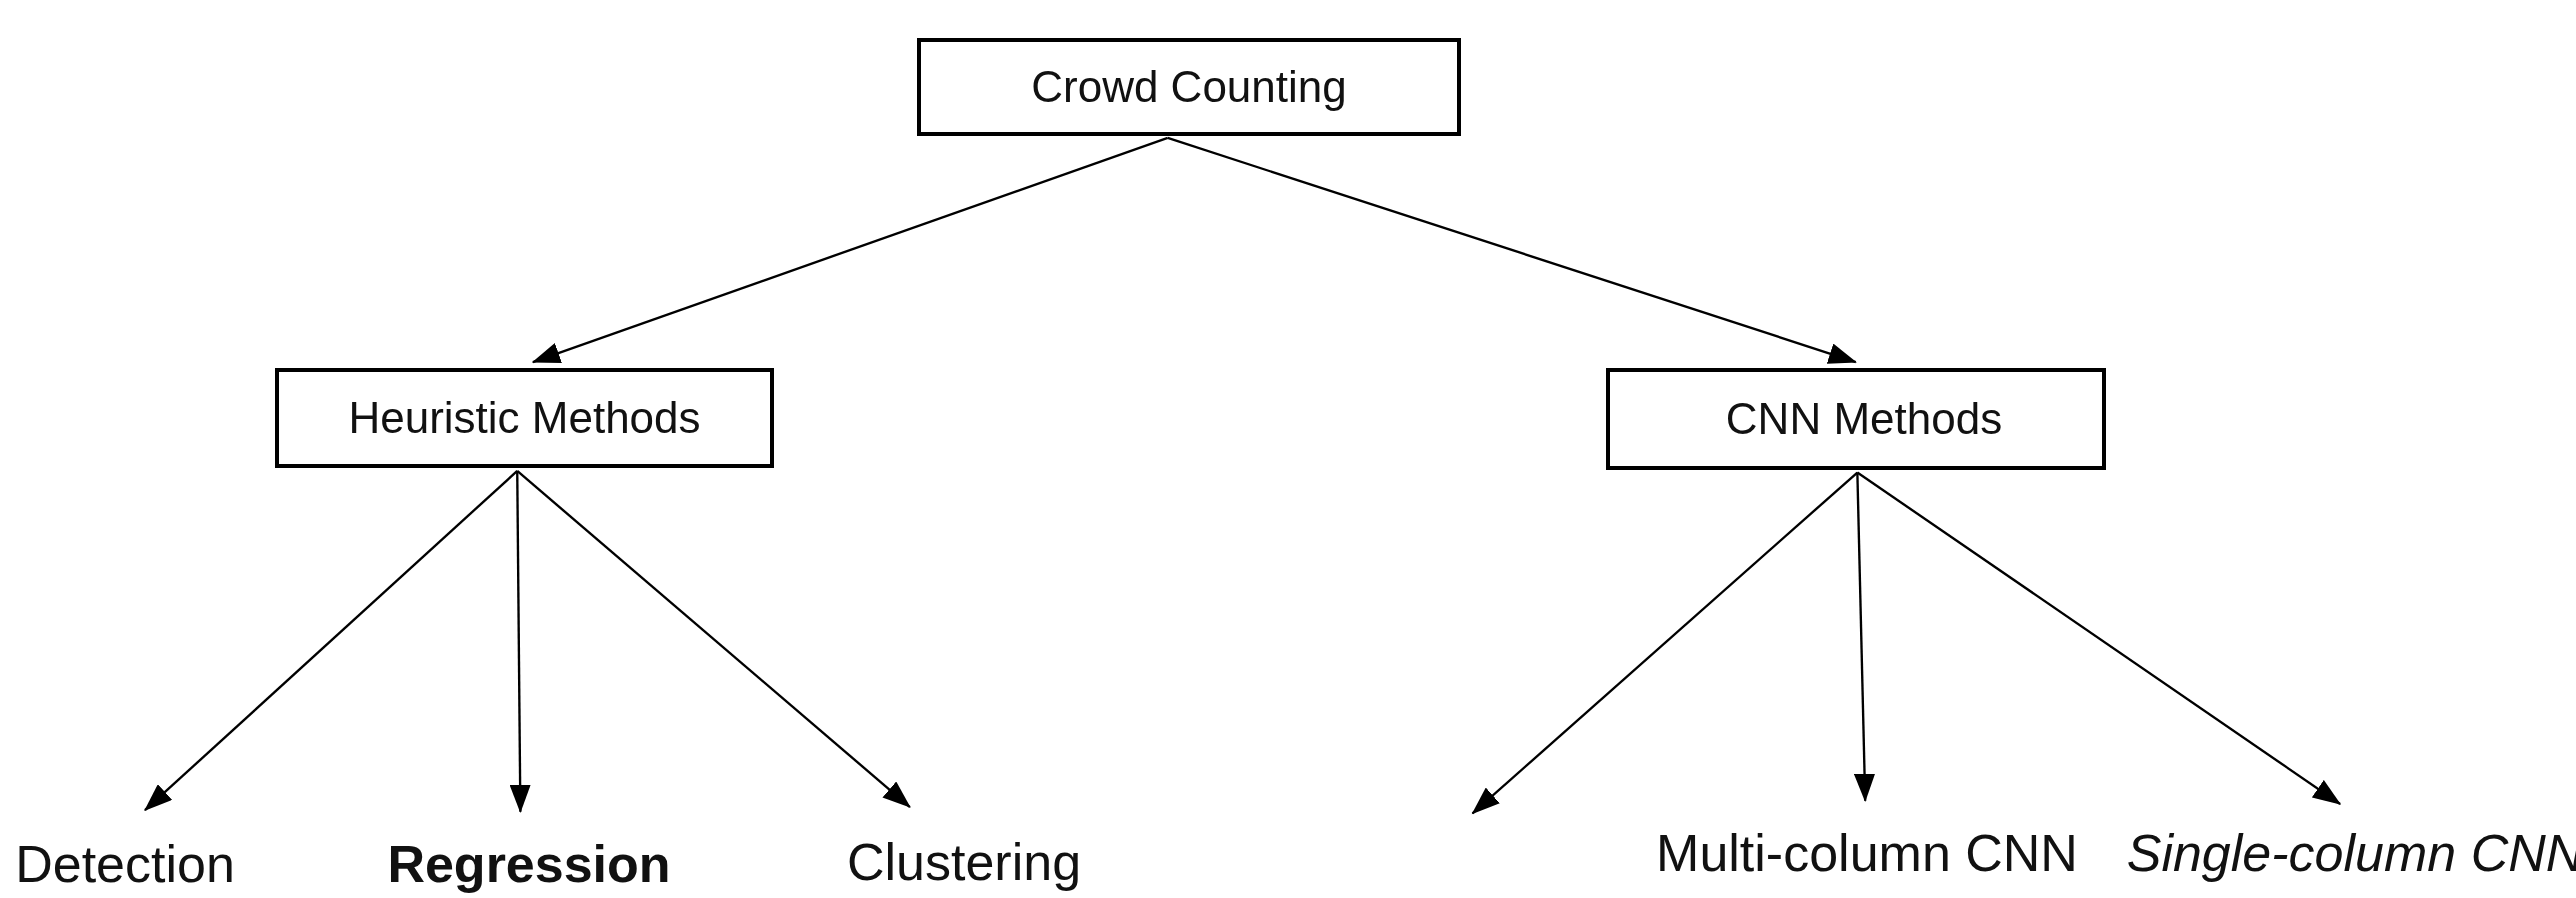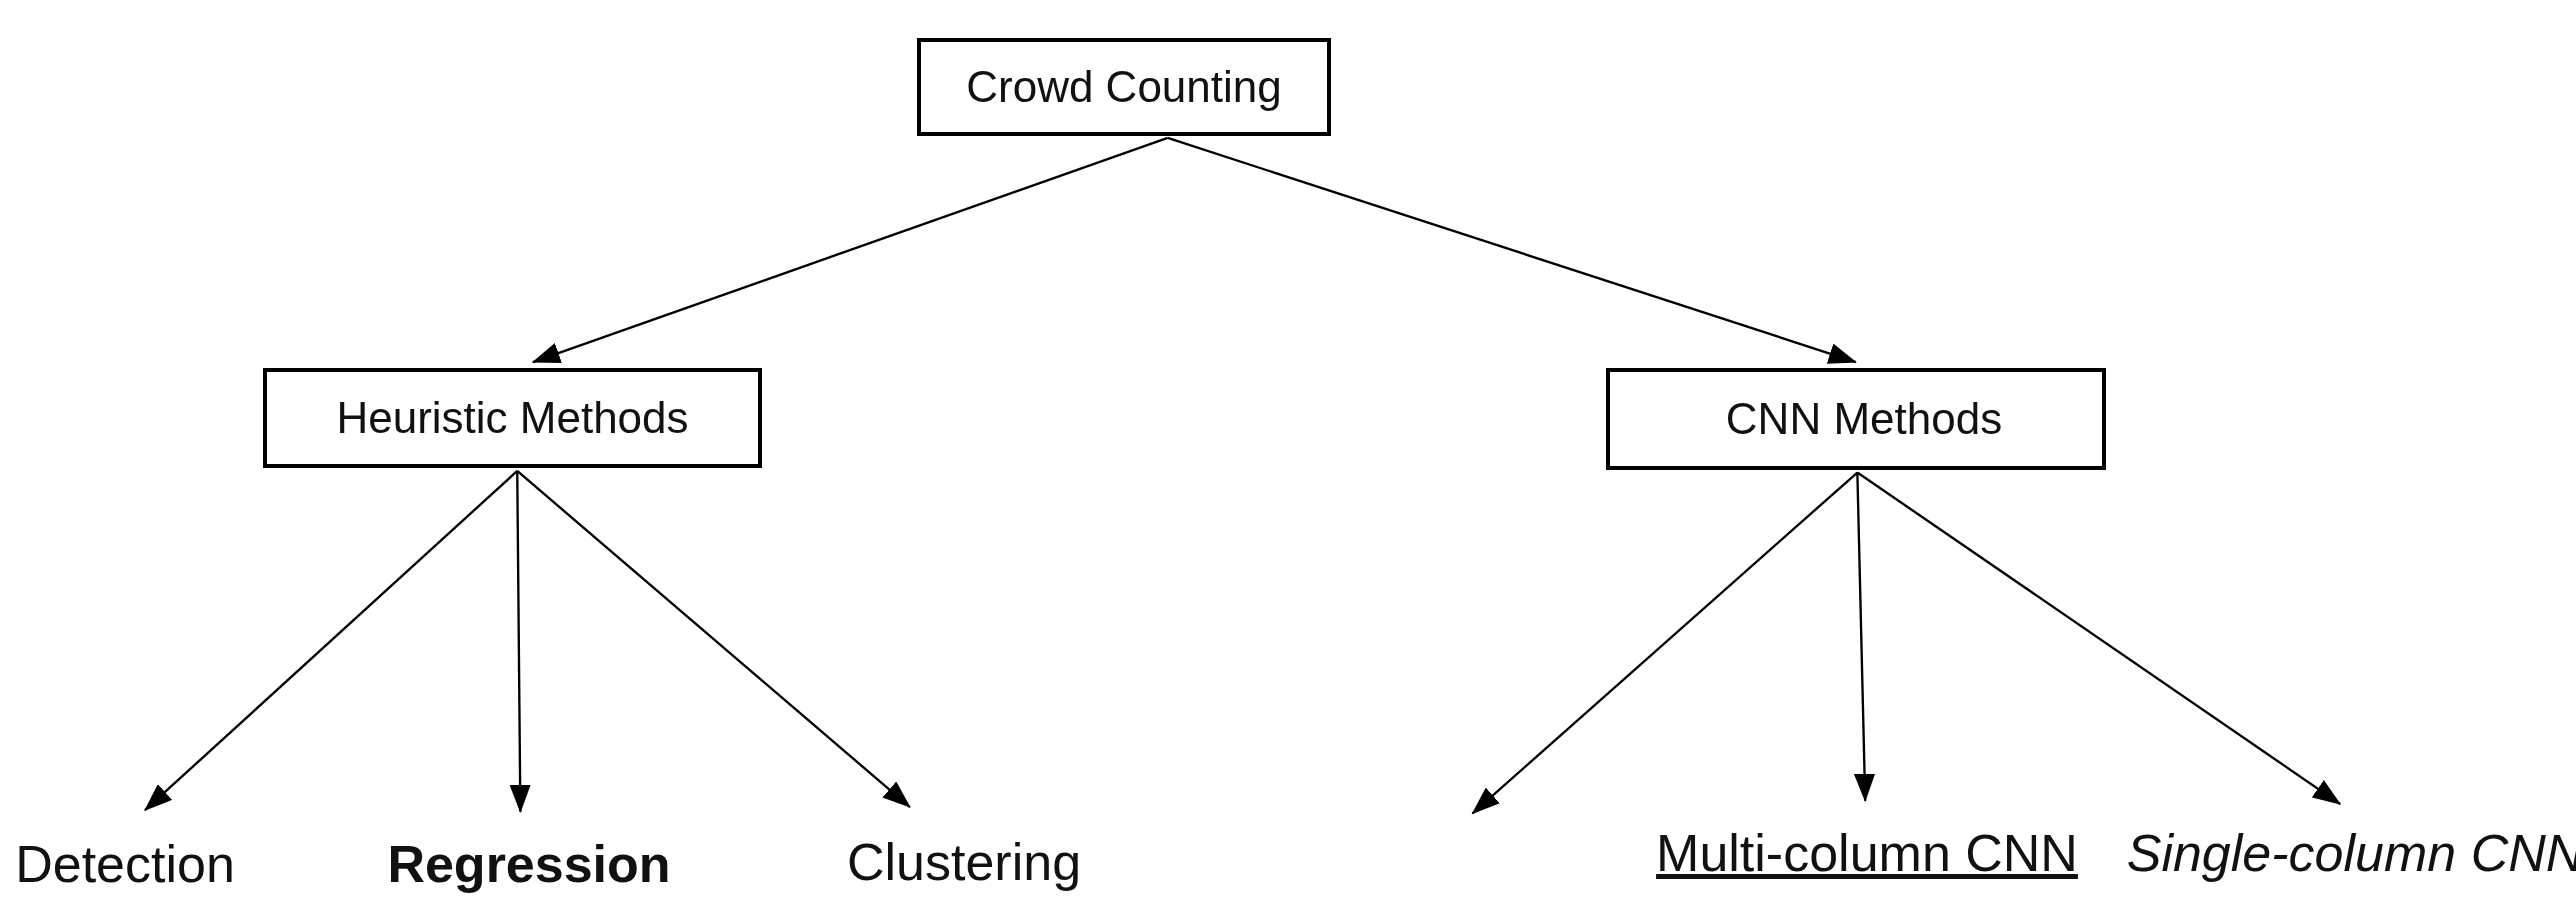--- a/index.html
+++ b/index.html
@@ -28,35 +28,35 @@
     box-sizing: border-box;
     border: 4.7px solid #000000;
     background: #ffffff;
     display: flex;
     align-items: center;
     justify-content: center;
     font-size: 44px;
     line-height: 1;
     white-space: nowrap;
   }
-  .node-box.root   { left: 917px; top: 38px;  width: 414px; height: 98px; }
-  .node-box.left2  { left: 263px;  top: 368px; width: 499px; height: 100px; }
+  .node-box.root   { left: 917px; top: 38px;  width: 544px; height: 98px; }
+  .node-box.left2  { left: 275px;  top: 368px; width: 499px; height: 100px; }
   .node-box.right2 { left: 1606px; top: 368px; width: 500px; height: 102px; padding-left: 16px; }
   .leaf-label {
     position: absolute;
     transform: translate(-50%, -50%);
     font-size: 52px;
     line-height: 1;
     white-space: nowrap;
   }
   .leaf-detection        { left: 125px;  top: 864px; }
   .leaf-regression       { left: 529px;  top: 864px; font-weight: bold; }
   .leaf-clustering       { left: 952px; top: 862px; margin-left: 12px; }
   .leaf-basic-cnn        { left: 1454px; top: 867px; }
-  .leaf-multi-column-cnn { left: 1867px; top: 853px; text-decoration: underline; }
+  .leaf-multi-column-cnn { left: 1867px; top: 853px; }
   .leaf-single-column-cnn{ left: 2355px; top: 853px; font-style: italic; }
 </style>
 </head>
 <body>
 
 <div class="canvas">
 
   <svg class="edges" viewBox="0 0 3287 1146" preserveAspectRatio="none">
     <defs>
       <marker id="arrow" markerWidth="13" markerHeight="9" refX="11.5" refY="4.5" orient="auto" markerUnits="strokeWidth">

